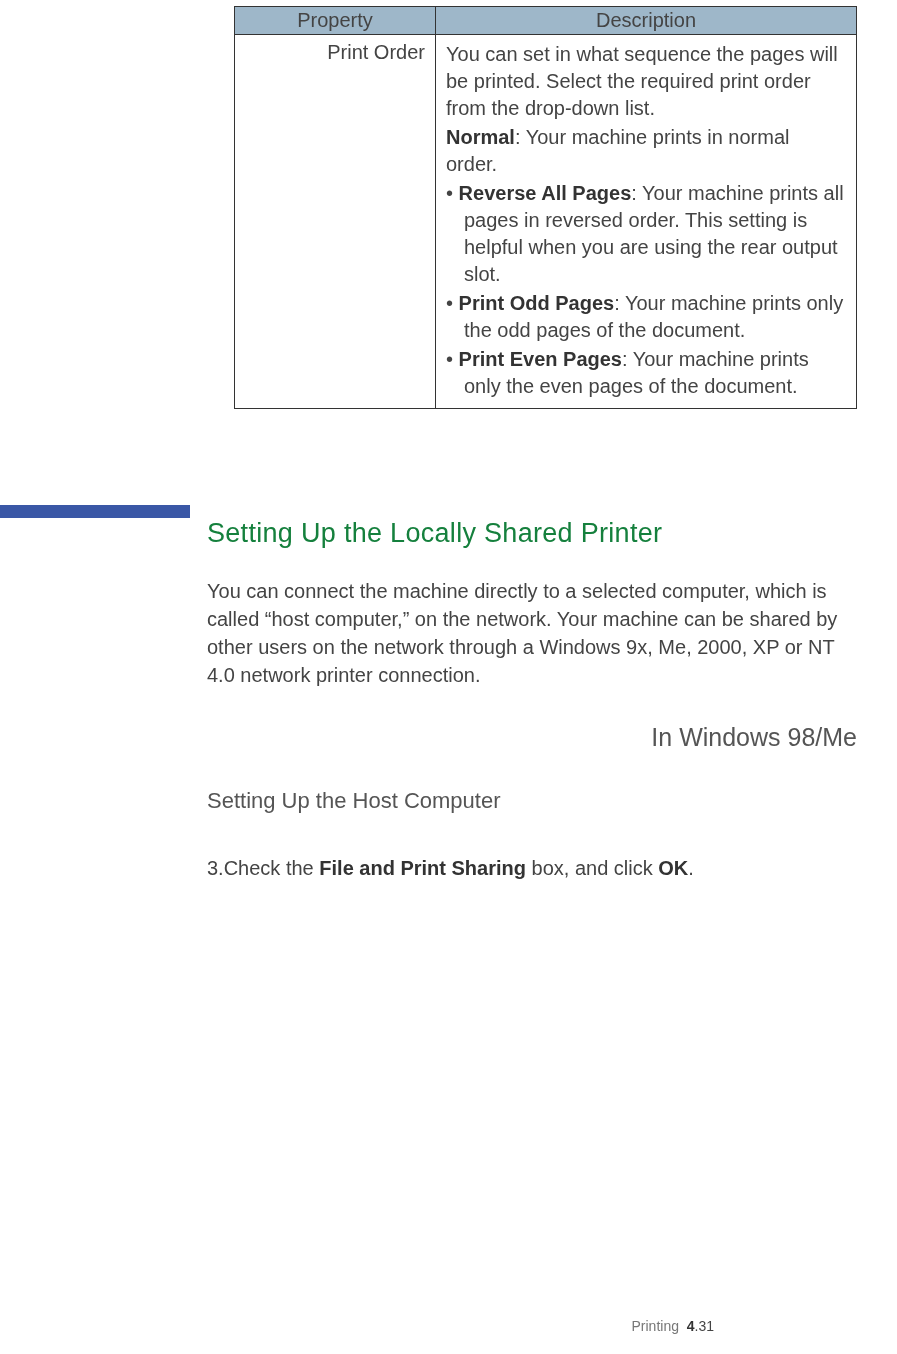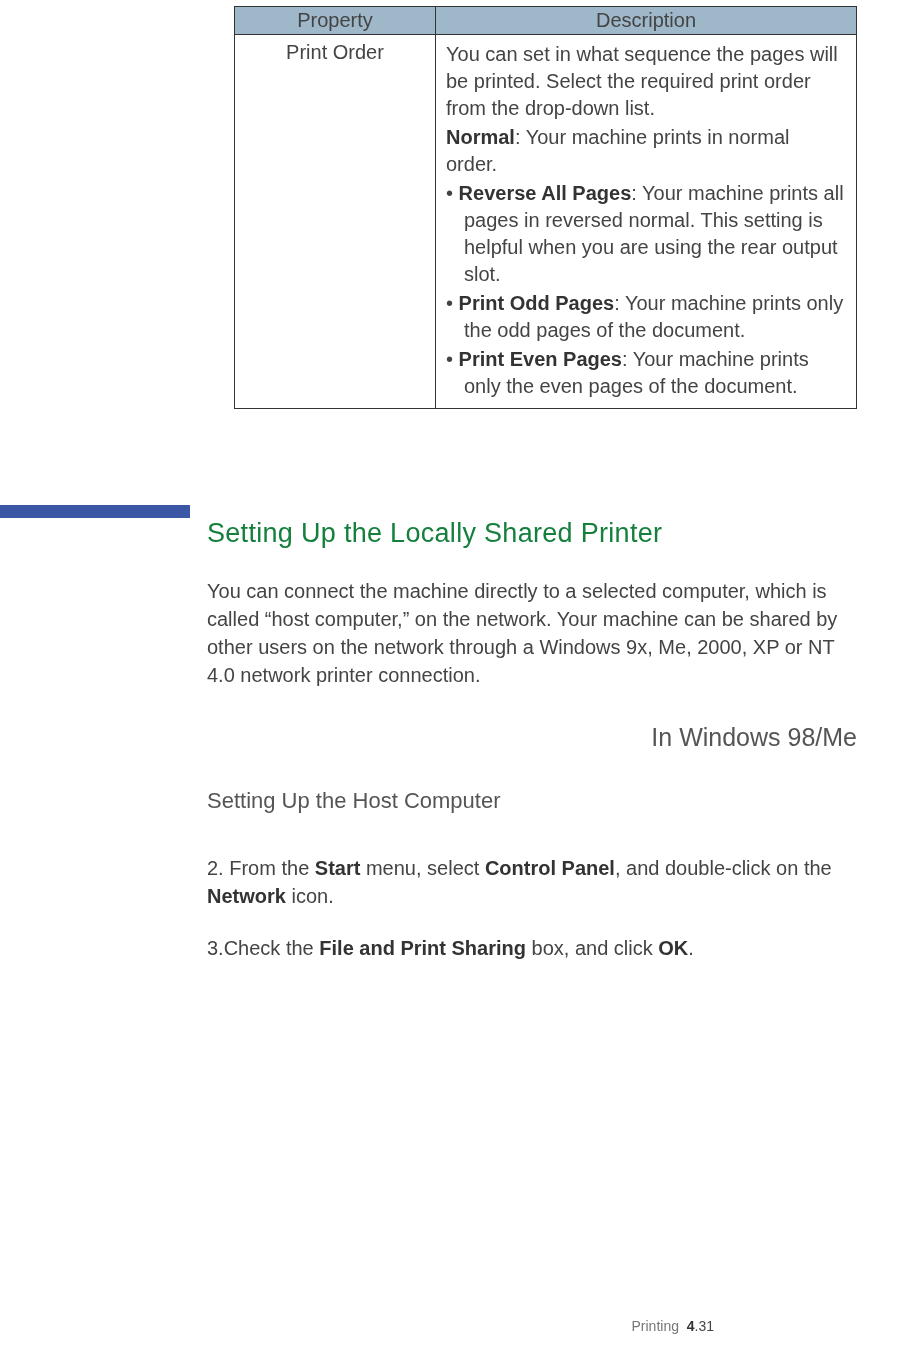--- a/index.html
+++ b/index.html
@@ -33,21 +33,21 @@
     background: #9eb7c9;
     font-weight: normal;
     color: #444;
     text-align: center;
     font-size: 20px;
     padding: 2px 0;
   }
   .col-prop { width: 200px; text-align: center; }
   .col-desc { width: 420px; }
   .prop-cell {
-    text-align: center;
+    text-align: right;
     padding-top: 8px;
     font-size: 21px;
     color: #444;
     vertical-align: top;
     padding-left: 22px;
   }
   .desc-cell {
     font-size: 20px;
     line-height: 1.35;
     color: #444;
@@ -131,41 +131,38 @@
     <tbody>
         <tr>
       <th class="col-prop">Property</th>
       <th class="col-desc">Description</th>
     </tr>
     <tr>
       <td class="prop-cell">Print Order</td>
       <td class="desc-cell">
         <span class="intro">You can set in what sequence the pages will be printed. Select the required print order from the drop-down list.</span>
         <span class="normal"><b>Normal</b><span>: Your machine prints in normal order.</span></span>
-        <span class="bullet">• <b>Reverse All Pages</b><span>: Your machine prints all pages in reversed normal. This setting is helpful when you are using the rear output slot.</span></span>
+        <span class="bullet">• <b>Reverse All Pages</b><span>: Your machine prints all pages in reversed order. This setting is helpful when you are using the rear output slot.</span></span>
         <span class="bullet">• <b>Print Odd Pages</b><span>: Your machine prints only the odd pages of the document.</span></span>
         <span class="bullet">• <b>Print Even Pages</b><span>: Your machine prints only the even pages of the document.</span></span>
       </td>
     </tr>
   </tbody>
     </table>
 
   <div class="accent-bar"></div>
 
   <div class="content">
     <h2 class="section">Setting Up the Locally Shared Printer</h2>
     <p class="body">You can connect the machine directly to a selected computer, which is called “host computer,” on the network. Your machine can be shared by other users on the network through a Windows 9x, Me, 2000, XP or NT 4.0 network printer connection.</p>
 
     <h3 class="sub1">In Windows 98/Me</h3>
     <h3 class="sub2">Setting Up the Host Computer</h3>
 
 
-    <p class="step">
-      <span>2. From the </span><b>Start</b><span> menu, select </span><b>Control Panel</b><span>, and double-click on the </span><b>Network</b><span> icon.</span>
-    </p>
 
     <p class="step">
       <span>3.Check the </span><b>File and Print Sharing</b><span> box, and click </span><b>OK</b><span>.</span>
     </p>
   </div>
 
   <div class="footer">
     <span>Printing</span>&nbsp;
     <span class="pgnum"><b>4</b><span>.31</span></span>
   </div>

